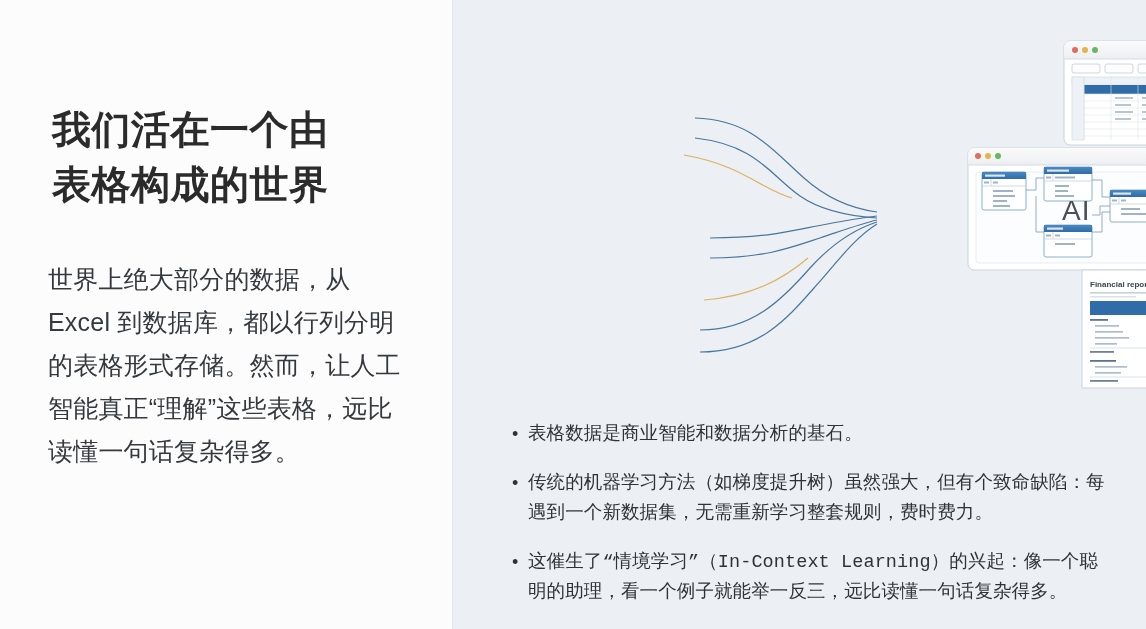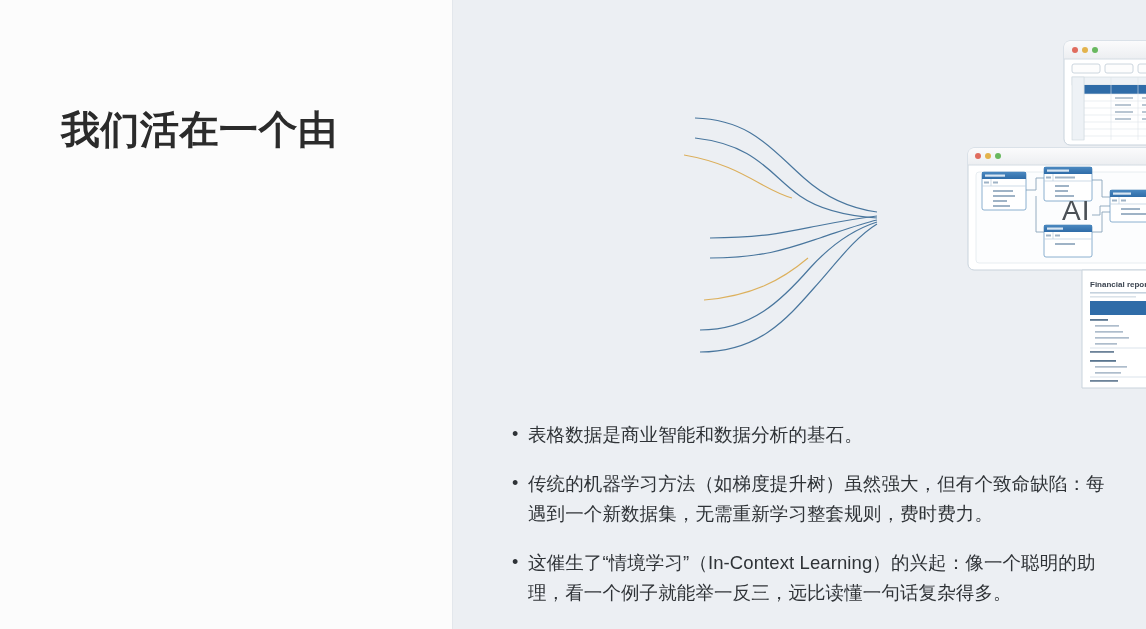--- a/index.html
+++ b/index.html
@@ -12,21 +12,21 @@
 
   
   .left-panel{
     position:relative;width:452px;height:629px;
     background:#fcfcfc;
     box-sizing:border-box;
     padding:0;
     flex:0 0 452px;
   }
   .headline{
-    position:absolute;left:61px;top:102px;width:372px;
+    position:absolute;left:52px;top:102px;width:372px;
     font-size:39px;font-weight:bold;line-height:1.42;
     color:#2b2b2b;letter-spacing:0.5px;
   }
   .headline .ln{display:block;}
   .body-copy{
     position:absolute;left:48px;top:258px;width:364px;
     font-size:25px;line-height:1.72;color:#35393d;
     letter-spacing:0.2px;
   }
 
@@ -50,38 +50,40 @@
   }
   .bullet{
     display:flex;align-items:flex-start;
     margin-bottom:19px;
     font-size:18.5px;line-height:1.62;color:#2f3337;
     letter-spacing:0.1px;
   }
   .bullet-dot{
     flex:0 0 16px;color:#2f3337;font-size:18px;line-height:1.62;
   }
-  .bullet-text{flex:1;}
+  .bullet-text{flex:1;font-family:Liberation Mono, monospace;}
 
   .ai-label{
     position:absolute;left:1062px;top:195px;
     font-size:28px;color:#4a5056;letter-spacing:1px;
   }
 </style>
 </head>
 <body>
 
 <div class="slide">
 
   <div class="left-panel">
 
     <div class="headline">
       <span class="ln">我们活在一个由</span>
+      <span class="ln">表格构成的世界</span>
     </div>
 
+    <div class="body-copy">世界上绝大部分的数据，从 Excel 到数据库，都以行列分明的表格形式存储。然而，让人工智能真正“理解”这些表格，远比读懂一句话复杂得多。</div>
   </div>
 
   <div class="right-panel">
     <div class="divider"></div>
 
     <div class="illustration">
       <svg class="illus-svg" width="694" height="410" viewBox="0 0 694 410" xmlns="http://www.w3.org/2000/svg">
         <defs>
           <linearGradient id="sphereGrad" x1="0%" y1="0%" x2="100%" y2="100%">
             <stop offset="0%" stop-color="#2f6ba8"></stop>

